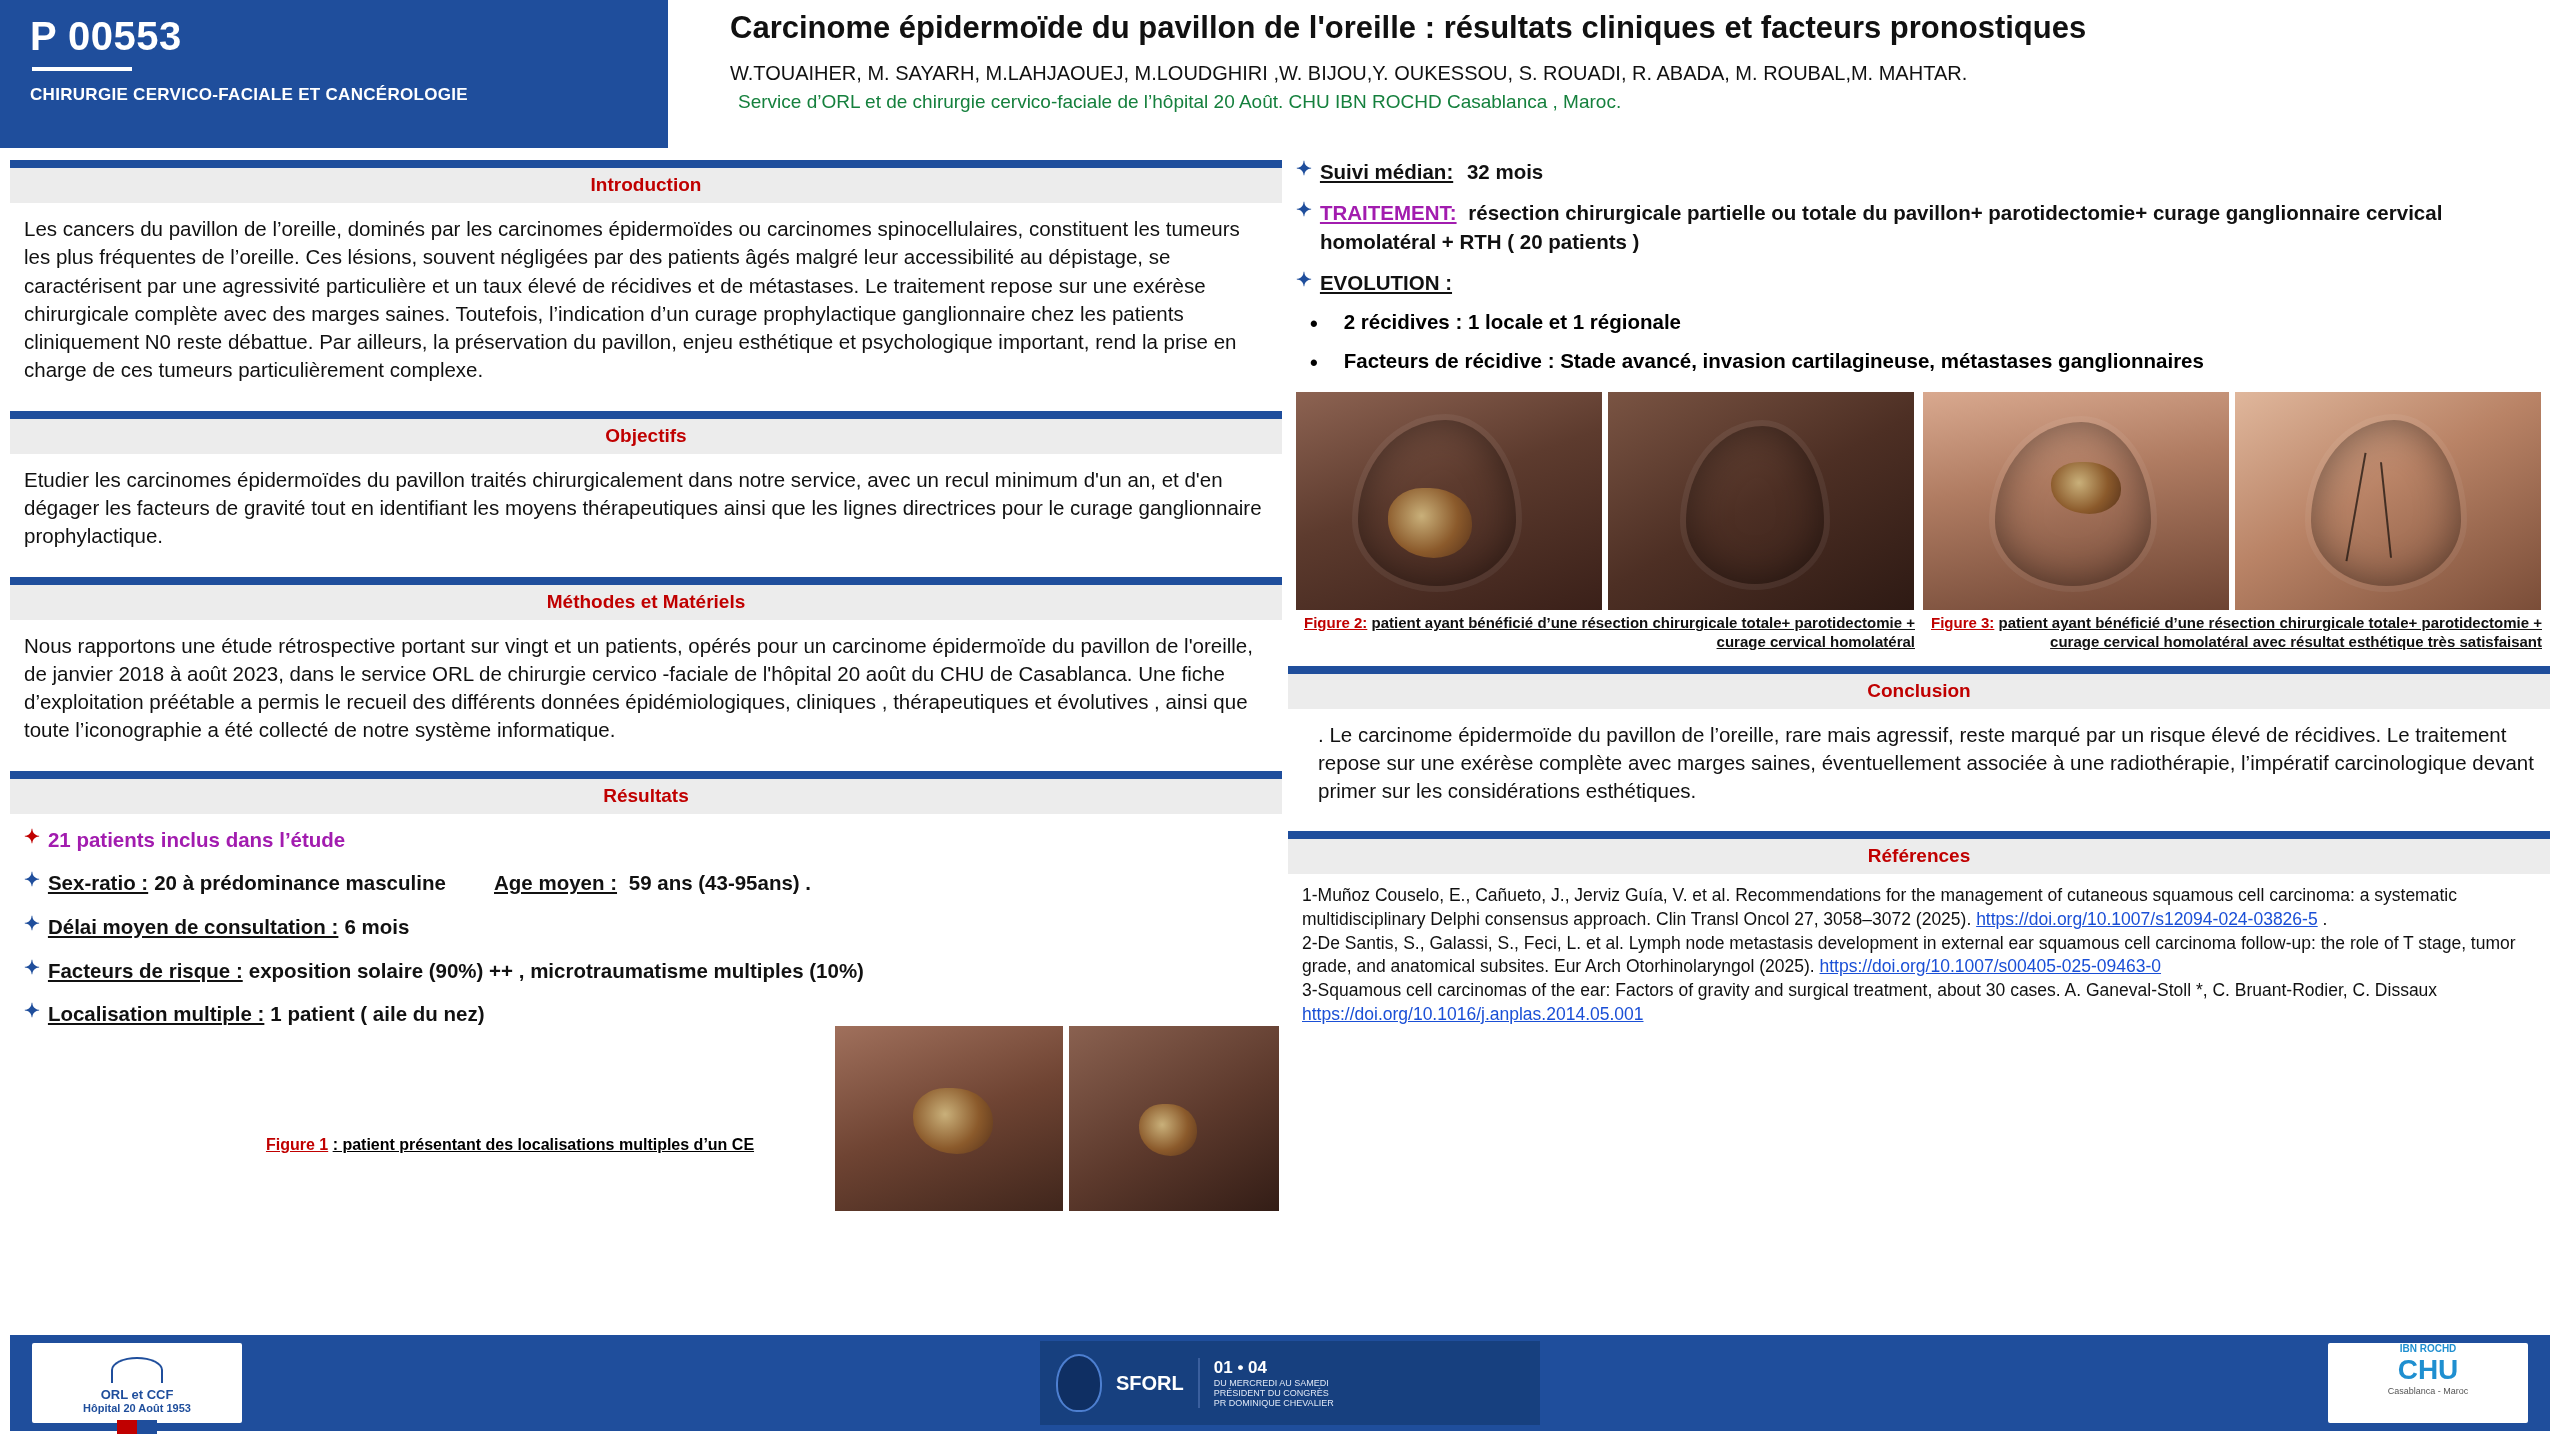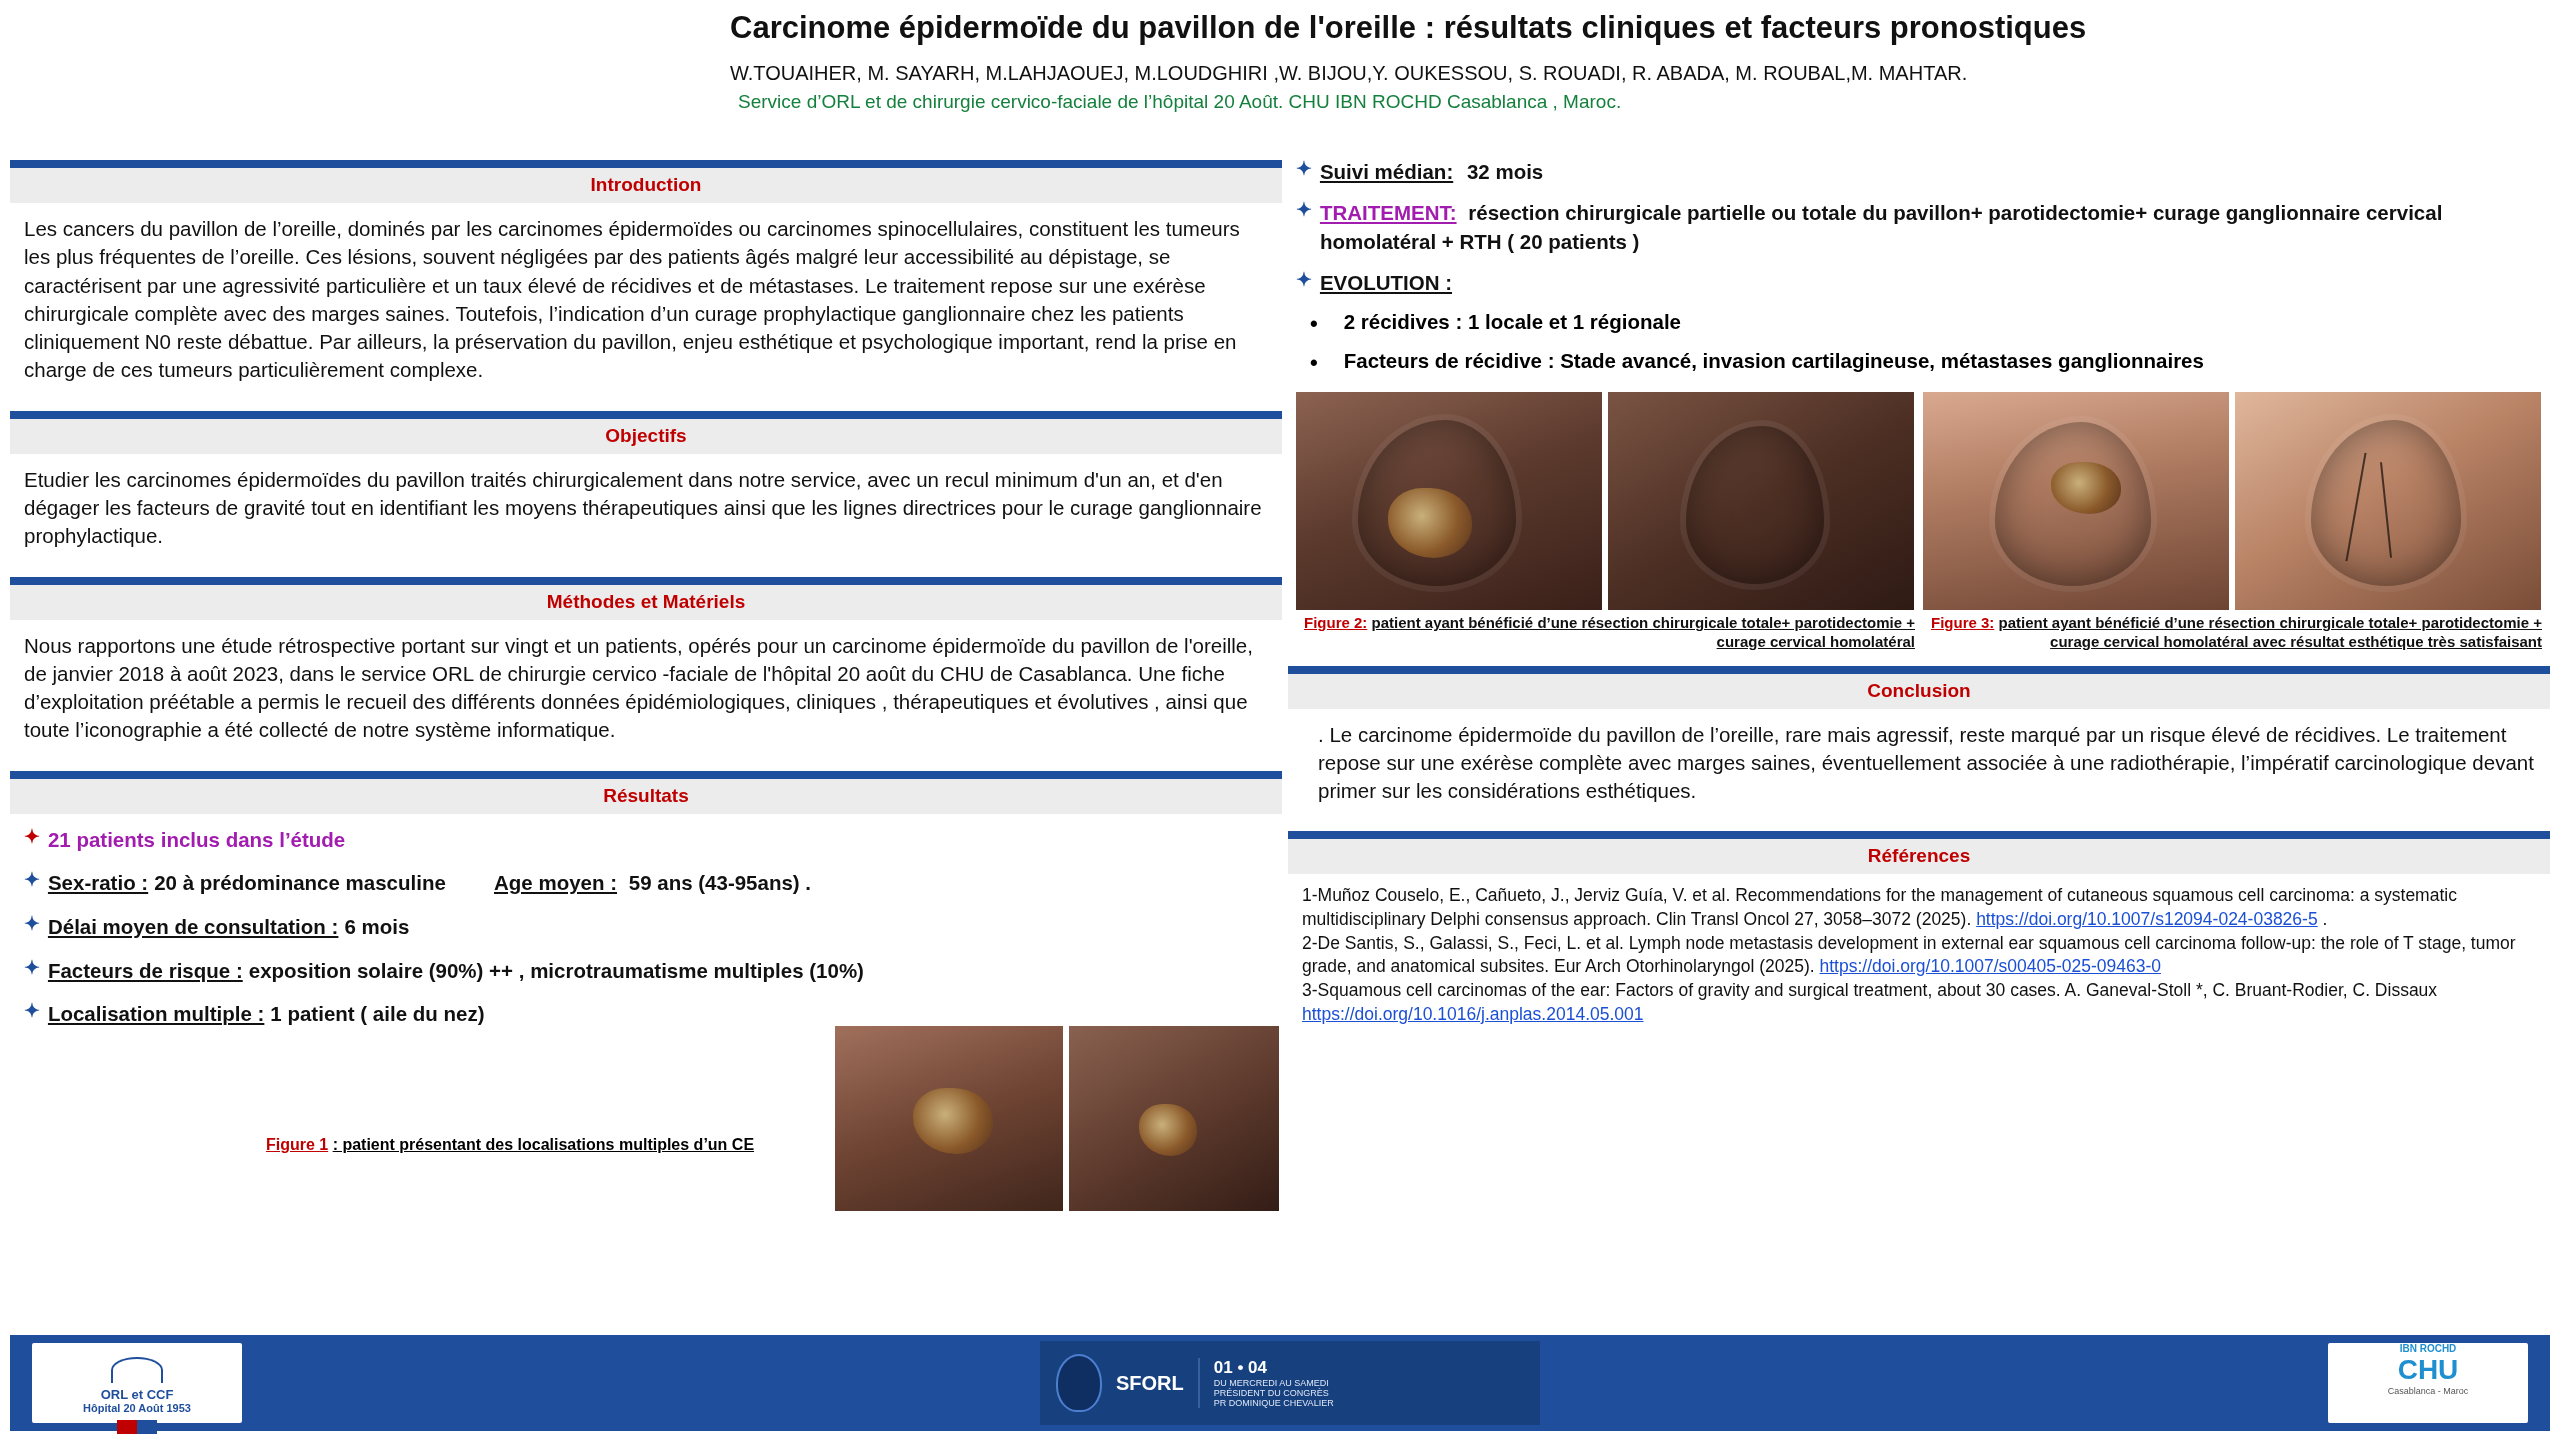--- a/index.html
+++ b/index.html
@@ -92,20 +92,25 @@
   .chu-txt { font-size:28px; color:#1f8fd0; font-weight:bold; text-align:center; }
   .sfo-txt { color:#fff; font-size:20px; font-weight:bold; }
   .tiny { font-size:9px; color:#dfe7f5; }
 </style>
 </head>
 <body>
 
 <div class="poster">
 
   <div class="header">
+    <div class="hdr-left">
+      <div class="hdr-code">P 00553</div>
+      <div class="hdr-rule"></div>
+      <div class="hdr-sub">CHIRURGIE CERVICO-FACIALE ET CANCÉROLOGIE</div>
+    </div>
     <div class="hdr-right">
       <div class="hdr-title">Carcinome épidermoïde du pavillon de l'oreille : résultats cliniques et facteurs pronostiques</div>
       <div class="hdr-authors">W.TOUAIHER, M. SAYARH, M.LAHJAOUEJ, M.LOUDGHIRI ,W. BIJOU,Y. OUKESSOU, S. ROUADI, R. ABADA, M. ROUBAL,M. MAHTAR.</div>
       <div class="hdr-affil">Service d’ORL et de chirurgie cervico-faciale de l’hôpital 20 Août. CHU IBN ROCHD Casablanca , Maroc.</div>
     </div>
   </div>
 
   <div class="col-left">
 
     <div class="section">

